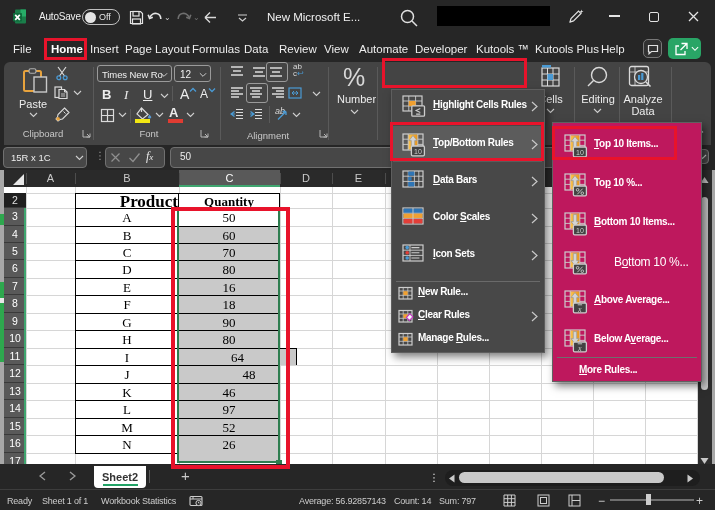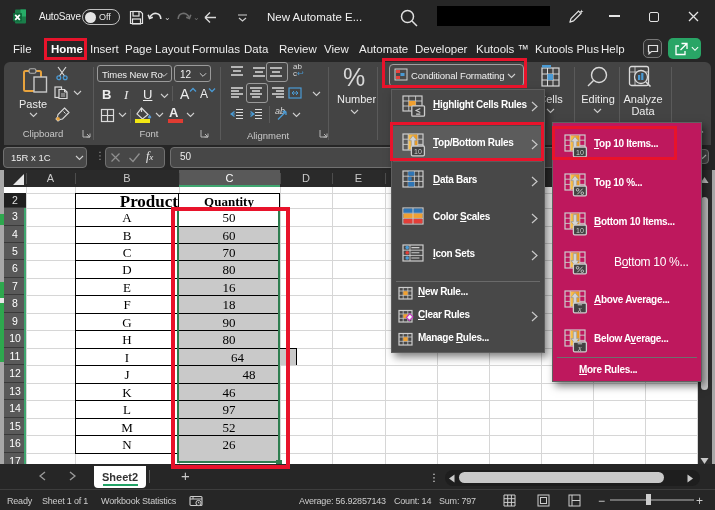--- a/index.html
+++ b/index.html
@@ -47,21 +47,21 @@
   </svg>
   <div class="abs chev" style="left:193px;top:13px;color:#6f6f6f;">⌄</div>
 
   <svg class="abs" style="left:203px;top:10px;" width="15" height="15" viewBox="0 0 15 15">
     <path d="M13 7.5 H2 M2 7.5 L7 2.5 M2 7.5 L7 12.5" fill="none" stroke="#d8d8d8" stroke-width="1.4"></path>
   </svg>
 
   <svg class="abs" style="left:237px;top:12px;" width="11" height="11" viewBox="0 0 11 11">
     <path d="M1 3 H10 M2 6 L5.5 9 L9 6" fill="none" stroke="#cfcfcf" stroke-width="1.2"></path>
   </svg>
-  <div class="abs" style="left:267px;top:11px;color:#f0f0f0;font-size:11.5px;">New Automate E...</div>
+  <div class="abs" style="left:267px;top:11px;color:#f0f0f0;font-size:11.5px;">New Microsoft E...</div>
 
   <svg class="abs" style="left:399px;top:8px;" width="20" height="20" viewBox="0 0 20 20">
     <circle cx="8.5" cy="8.5" r="6" fill="none" stroke="#e0e0e0" stroke-width="1.5"></circle>
     <path d="M13 13 L18 18" stroke="#e0e0e0" stroke-width="1.5"></path>
   </svg>
   <div class="abs" style="left:437px;top:6px;width:113px;height:20px;background:#000;"></div>
 
   <svg class="abs" style="left:566px;top:8px;" width="18" height="18" viewBox="0 0 18 18">
     <path d="M4 14 L5 10.5 L12.5 3 L15 5.5 L7.5 13 Z" fill="none" stroke="#e0e0e0" stroke-width="1.2"></path>
     <path d="M4 14 L6.8 13.2" stroke="#e0e0e0" stroke-width="1.2"></path>
@@ -653,32 +653,20 @@
         <path d="M11 14.6 L15 9.6 L12.7 9.6 L12.7 2.6 L9.3 2.6 L9.3 9.6 L7 9.6 Z" fill="#d4d4d4" stroke="#8f8f8f" stroke-width="0.6"></path>
 <rect x="9.4" y="13" width="13" height="9.8" rx="1.2" fill="#424242" stroke="#cdcdcd" stroke-width="1.3"></rect>
 <text x="15.9" y="21.6" font-size="8" font-style="italic" fill="#cdcdcd" text-anchor="middle" font-family="Liberation Serif">x</text>
         <path d="M13.7 14.8 h4.4" stroke="#cdcdcd" stroke-width="0.9"></path>
       </svg>
 <div class="abs" style="left:41px;top:209.5px;color:#fff;font-size:10px;letter-spacing:-0.3px;font-weight:bold;white-space:nowrap;">Below A<span style="text-decoration:underline;">v</span>erage...</div>
 <div class="abs" style="left:4px;top:233.5px;width:140px;height:1px;background:#6e6e6e;"></div>
 <div class="abs" style="left:26px;top:241px;color:#fff;font-size:10px;letter-spacing:-0.3px;font-weight:bold;white-space:nowrap;"><span style="text-decoration:underline;">M</span>ore Rules...</div>
 </div>
 
-<div class="abs" style="left:389px;top:64px;width:133px;height:21px;border:1px solid #a0a0a0;border-radius:4px;background:#4a4a4a;z-index:42;">
-  <svg class="abs" style="left:4px;top:3px;" width="15" height="14" viewBox="0 0 15 14">
-    <rect x="1" y="1" width="12" height="11" fill="none" stroke="#cfcfcf" stroke-width="1"></rect>
-    <rect x="2" y="2" width="4" height="3" fill="#e8413c"></rect>
-    <rect x="2" y="8" width="4" height="3" fill="#e8413c"></rect>
-    <rect x="6.5" y="5" width="4" height="3" fill="#4a9ad4"></rect>
-  </svg>
-  <div class="abs" style="left:21px;top:5px;color:#f0f0f0;font-size:9.5px;letter-spacing:-0.1px;white-space:nowrap;">Conditional Formatting</div>
-  <svg class="abs" style="left:117px;top:8px;" width="9" height="6" viewBox="0 0 9 6">
-        <path d="M1 1 L4.5 4.5 L8 1" fill="none" stroke="#cfcfcf" stroke-width="1.1"></path>
-      </svg>
-</div>
 
 <div class="abs" id="tabbar" style="left:0;top:464px;width:715px;height:25px;background:#262626;">
   <svg class="abs" style="left:39px;top:7px;" width="7" height="10" viewBox="0 0 7 10">
         <path d="M6 1 L1 5 L6 9" fill="none" stroke="#9a9a9a" stroke-width="1.4"></path>
       </svg>
   <svg class="abs" style="left:69px;top:7px;" width="7" height="10" viewBox="0 0 7 10">
         <path d="M1 1 L6 5 L1 9" fill="none" stroke="#9a9a9a" stroke-width="1.4"></path>
       </svg>
   <div class="abs" style="left:94px;top:2px;width:52px;height:21.5px;background:#fff;border-radius:0 0 4px 4px;"></div>
   <div class="abs" style="left:94px;top:7px;width:52px;text-align:center;color:#333;font-size:11px;font-weight:bold;">Sheet2</div>

